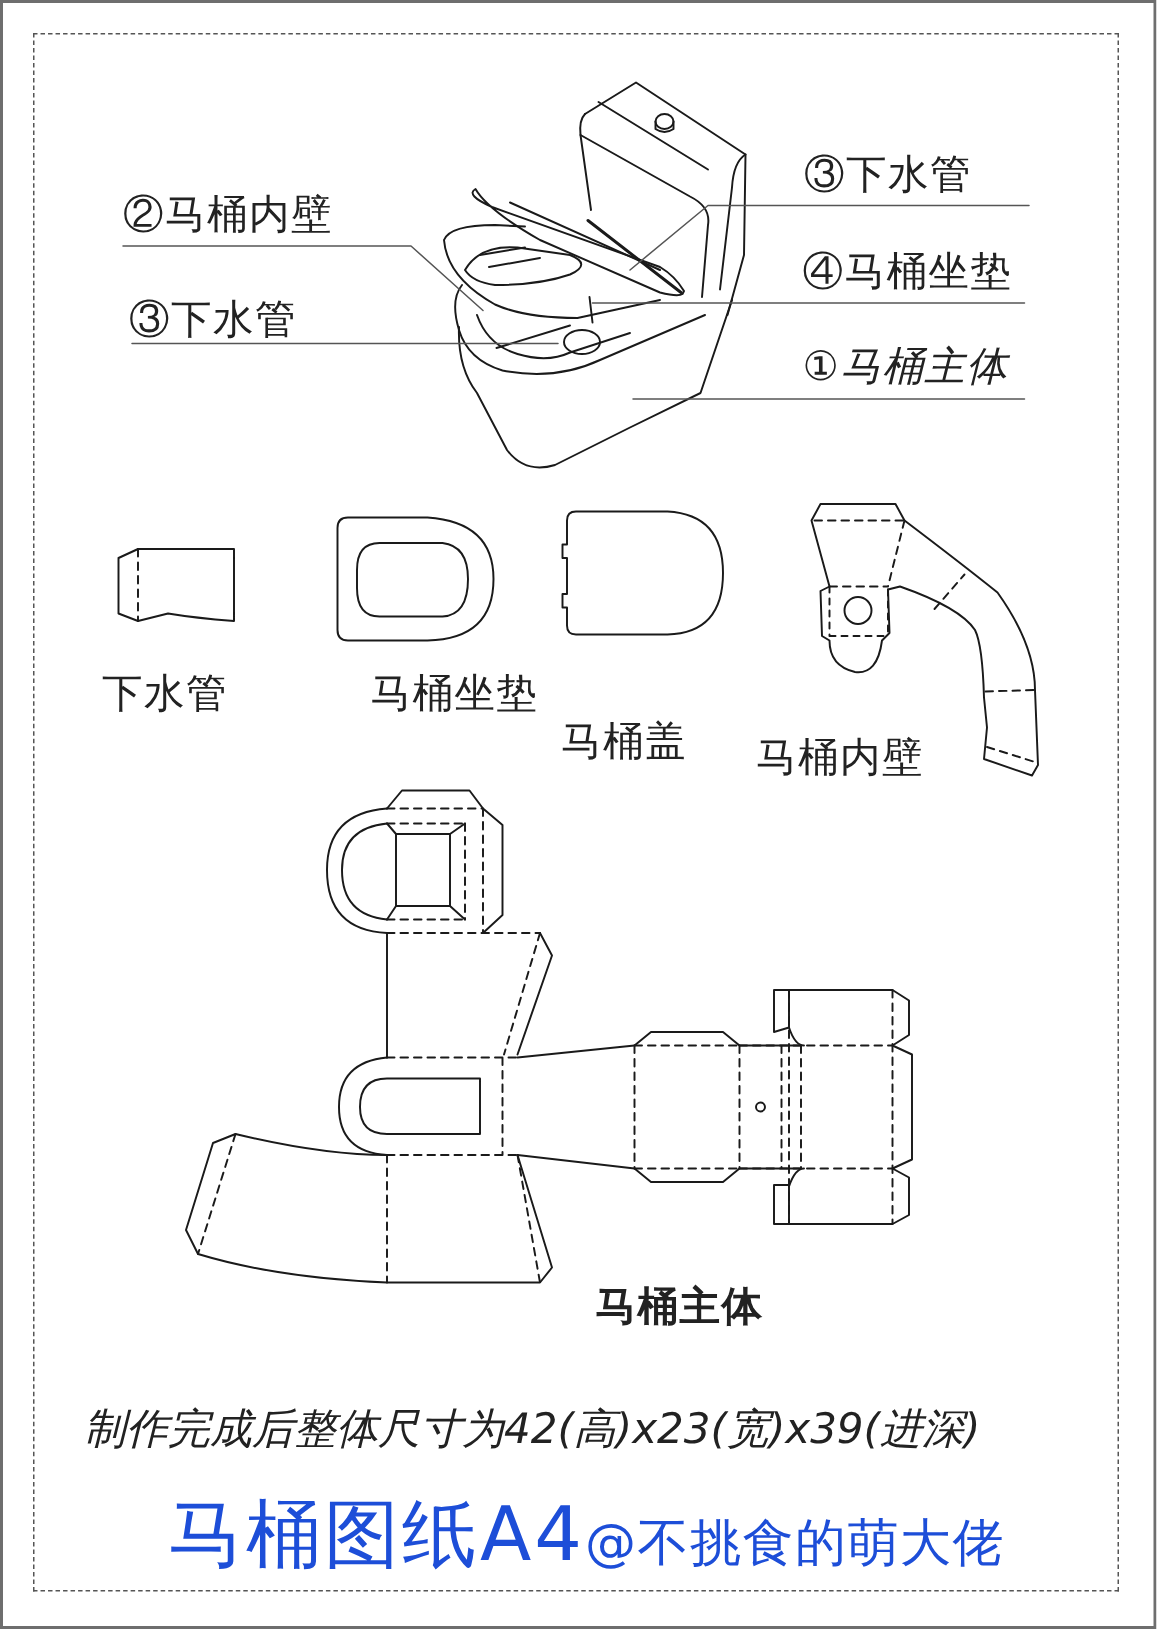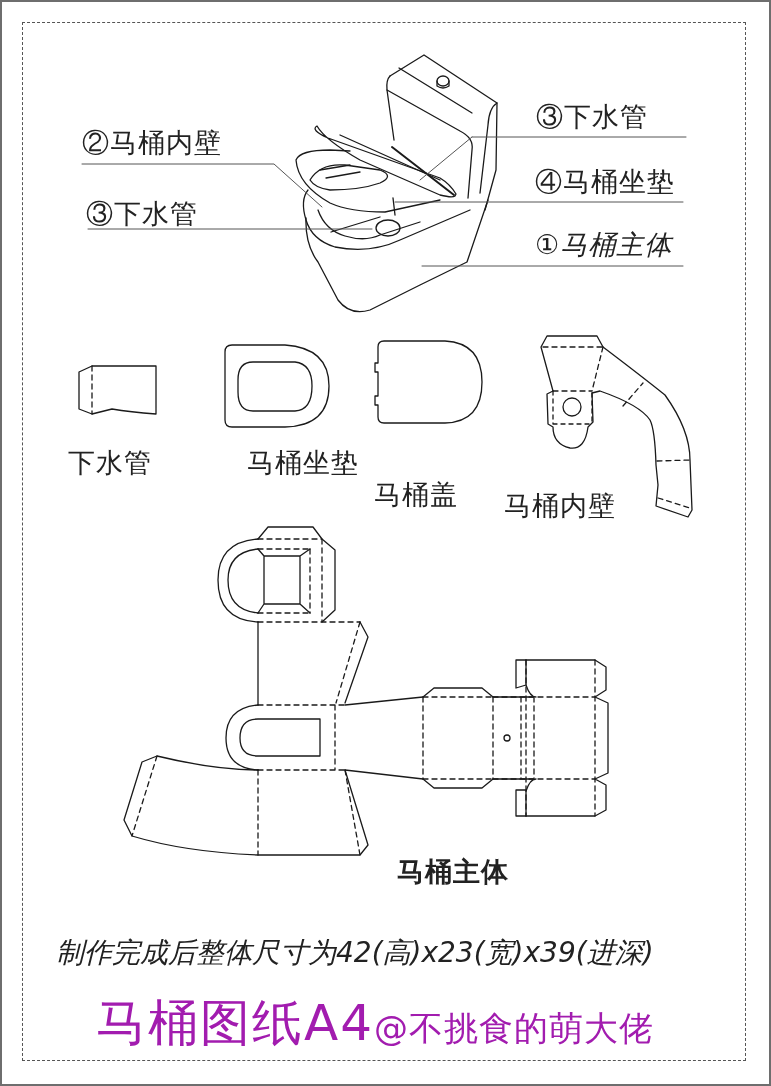--- a/index.html
+++ b/index.html
@@ -10,21 +10,21 @@
     .cut-border { position: absolute; left: 22px; top: 22px; width: 724px; height: 1039px;
                   border: 1.5px dashed #555; box-sizing: border-box; }
     svg.art { position: absolute; left: 0; top: 0; width: 771px; height: 1086px; }
     .lbl { position: absolute; white-space: nowrap; font-weight: 300; color: #222;
            letter-spacing: 1px; line-height: 1; }
     .callout { font-size: 27px; }
     .part { font-size: 27px; }
     .dims { font-size: 28px; letter-spacing: 0px; font-style: italic; }
     .title-main { font-size: 50px; letter-spacing: 2px; }
     .title-sub { font-size: 34px; letter-spacing: 1px; }
-    .title { position: absolute; left: 96px; top: 990px; white-space: nowrap; color: #a21caf; }
+    .title { position: absolute; left: 112px; top: 990px; white-space: nowrap; color: #1d4ed8; }
   </style>
 </head>
 <body>
 
 <div class="sheet"></div>
 <div class="cut-border"></div>
 
 <svg class="art" viewBox="0 0 771 1086" xmlns="http://www.w3.org/2000/svg">
   <g fill="none" stroke="#1a1a1a" stroke-width="1.3" stroke-linejoin="round" stroke-linecap="round">
 

